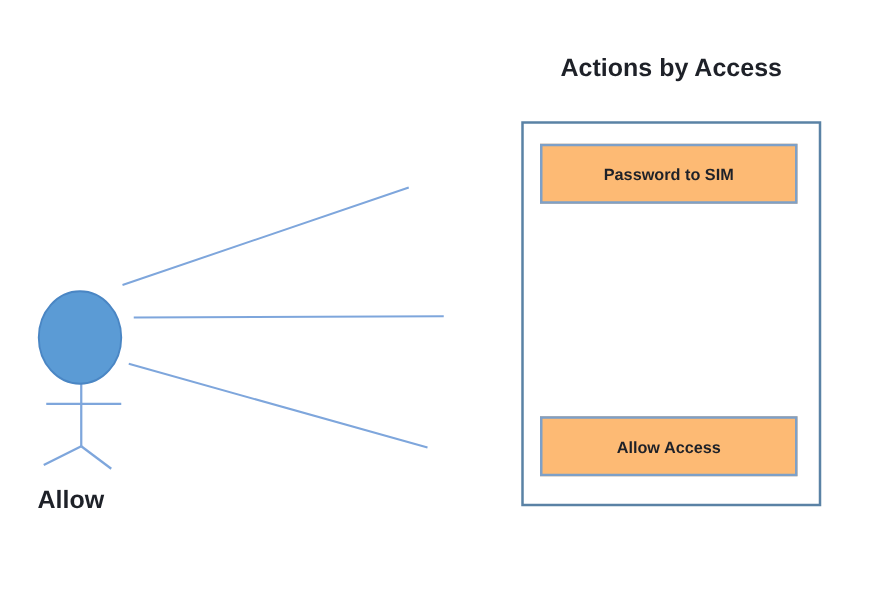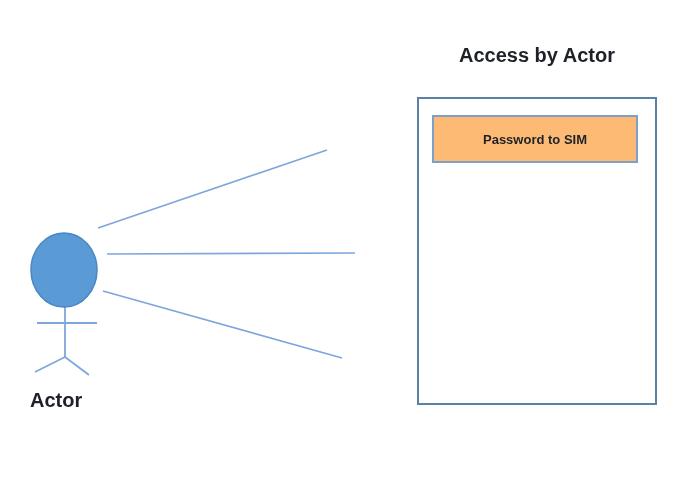--- a/index.html
+++ b/index.html
@@ -84,25 +84,28 @@
 
     <g>
       <line x1="65" y1="305" x2="65" y2="357" stroke="#7ea6dc" stroke-width="1.8"></line>
       <line x1="37" y1="323" x2="97" y2="323" stroke="#7ea6dc" stroke-width="1.8"></line>
       <line x1="65" y1="357" x2="35" y2="372" stroke="#7ea6dc" stroke-width="1.8"></line>
       <line x1="65" y1="357" x2="89" y2="375" stroke="#7ea6dc" stroke-width="1.8"></line>
       <ellipse cx="64" cy="270" rx="33" ry="37" fill="#5B9BD5" stroke="#4A86C4" stroke-width="1.5"></ellipse>
     </g>
   </svg>
 
-  <div class="panel-title">Access by Actor</div>
+  <div class="panel-title">Actions by Access</div>
 
   <div class="actions-container"></div>
 
   <div class="action-box box-0">
     <span>Password to SIM</span>
   </div>
 
 
+  <div class="action-box box-2">
+    <span>Allow Access</span>
+  </div>
 
-  <div class="actor-label">Actor</div>
+  <div class="actor-label">Allow</div>
 
 </div>
 
 </body></html>

